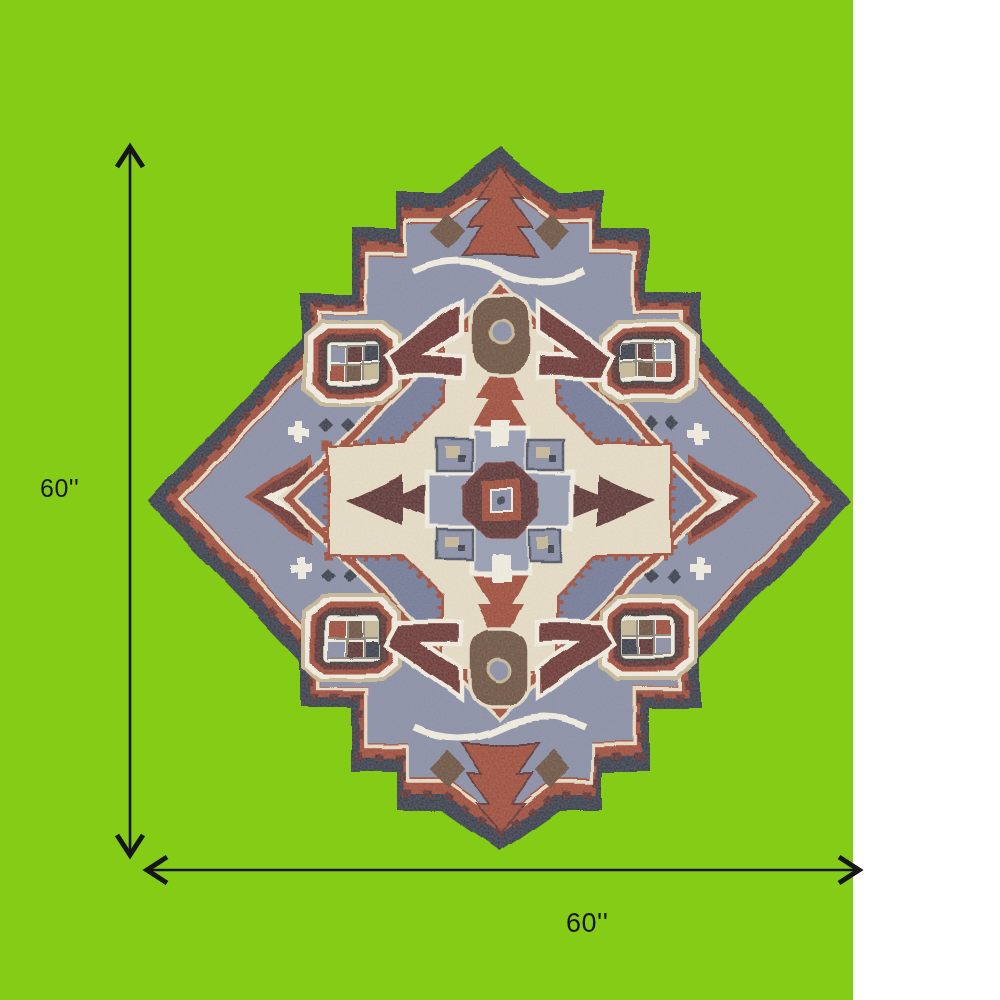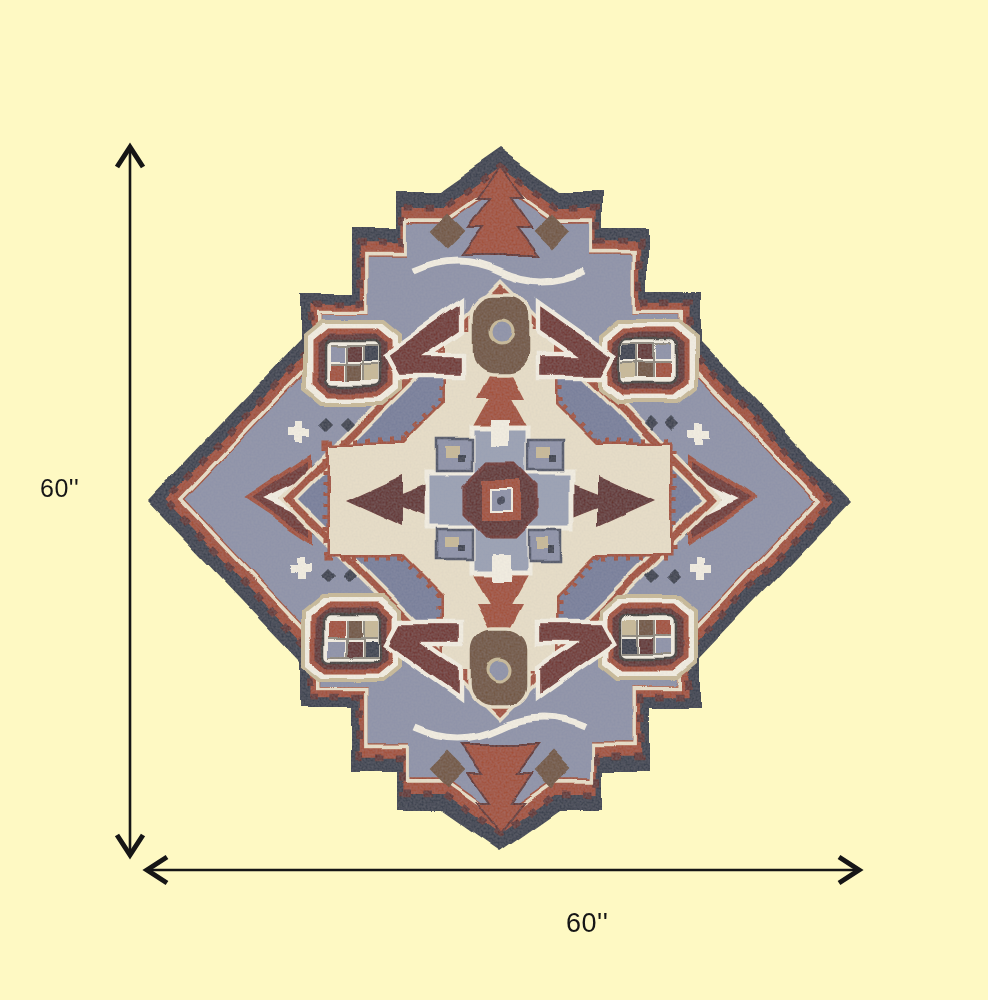--- a/index.html
+++ b/index.html
@@ -4,22 +4,22 @@
 <style>
   html, body {
     margin: 0; padding: 0;
     width: 1000px; height: 1000px;
     background: #ffffff;
     font-family: "Liberation Sans", sans-serif;
     overflow: hidden;
   }
   .stage {
     position: relative;
-    width: 988px; height: 1000px;
-    background: #fef9c3;
+    width: 853px; height: 1000px;
+    background: #84cc16;
   }
   .stage svg.scene {
     position: absolute; left: 0; top: 0;
   }
   .dim-label {
     position: absolute;
     color: #161616;
     letter-spacing: 0.5px;
     white-space: nowrap;
   }

